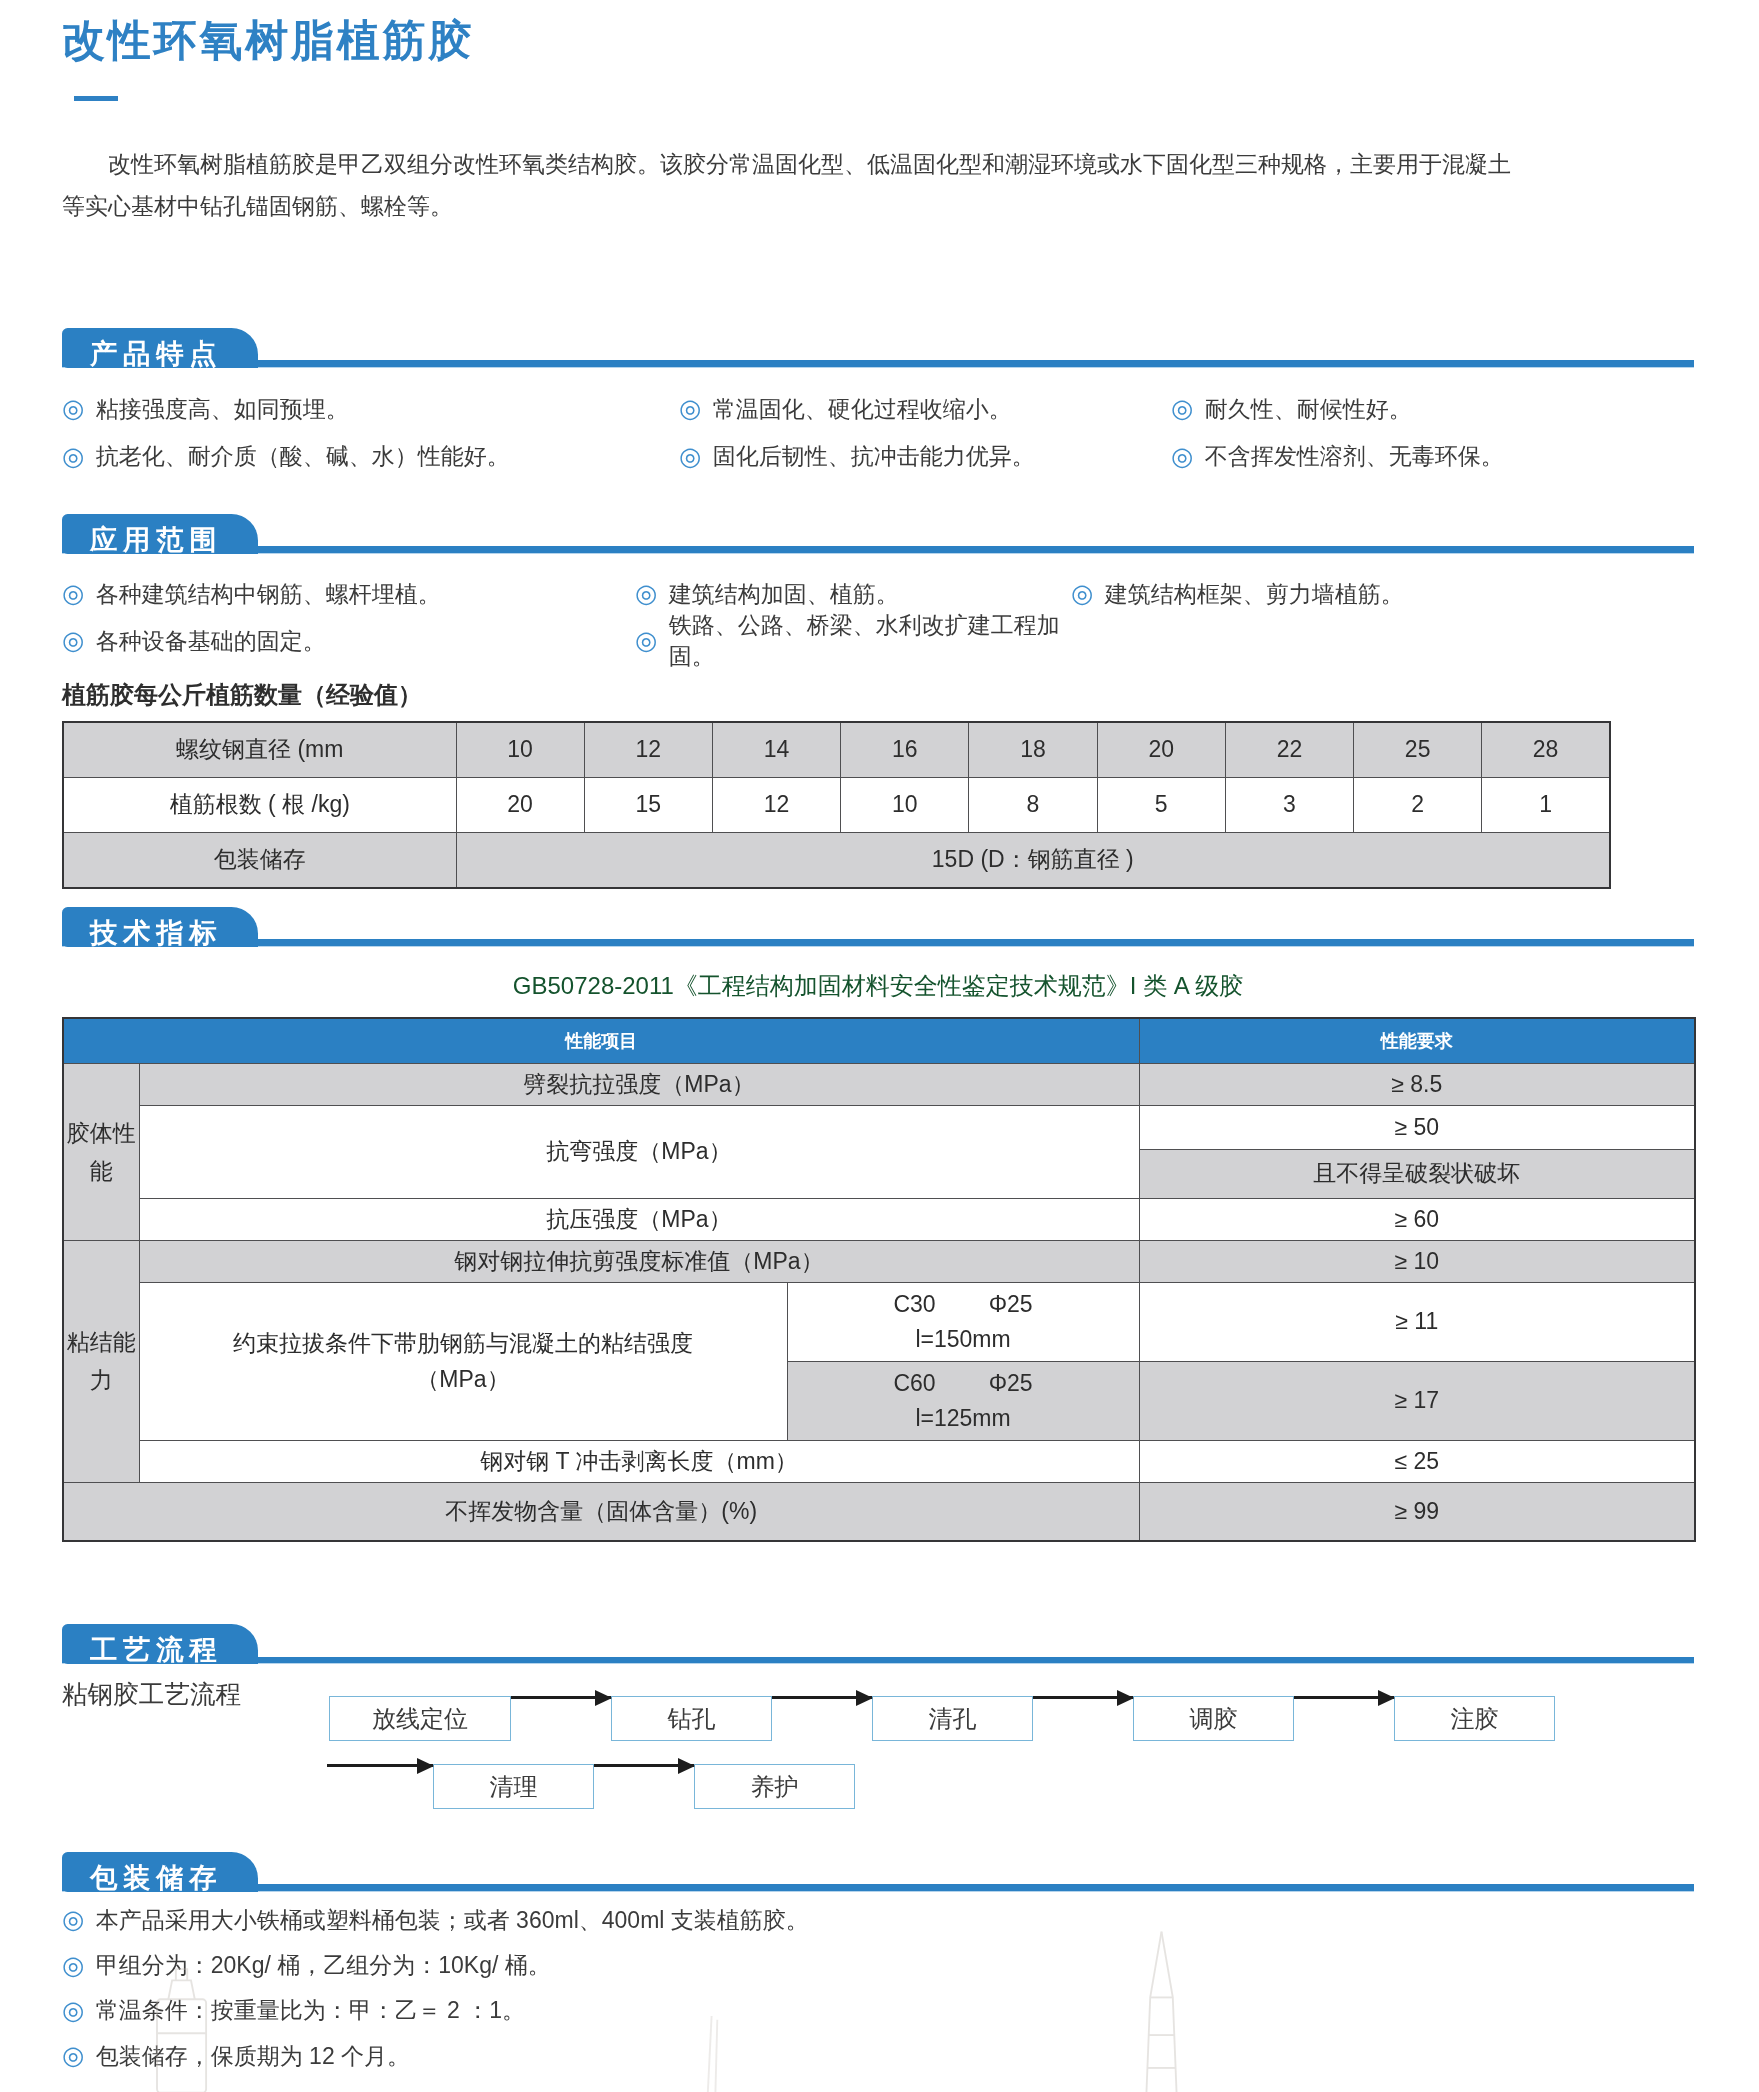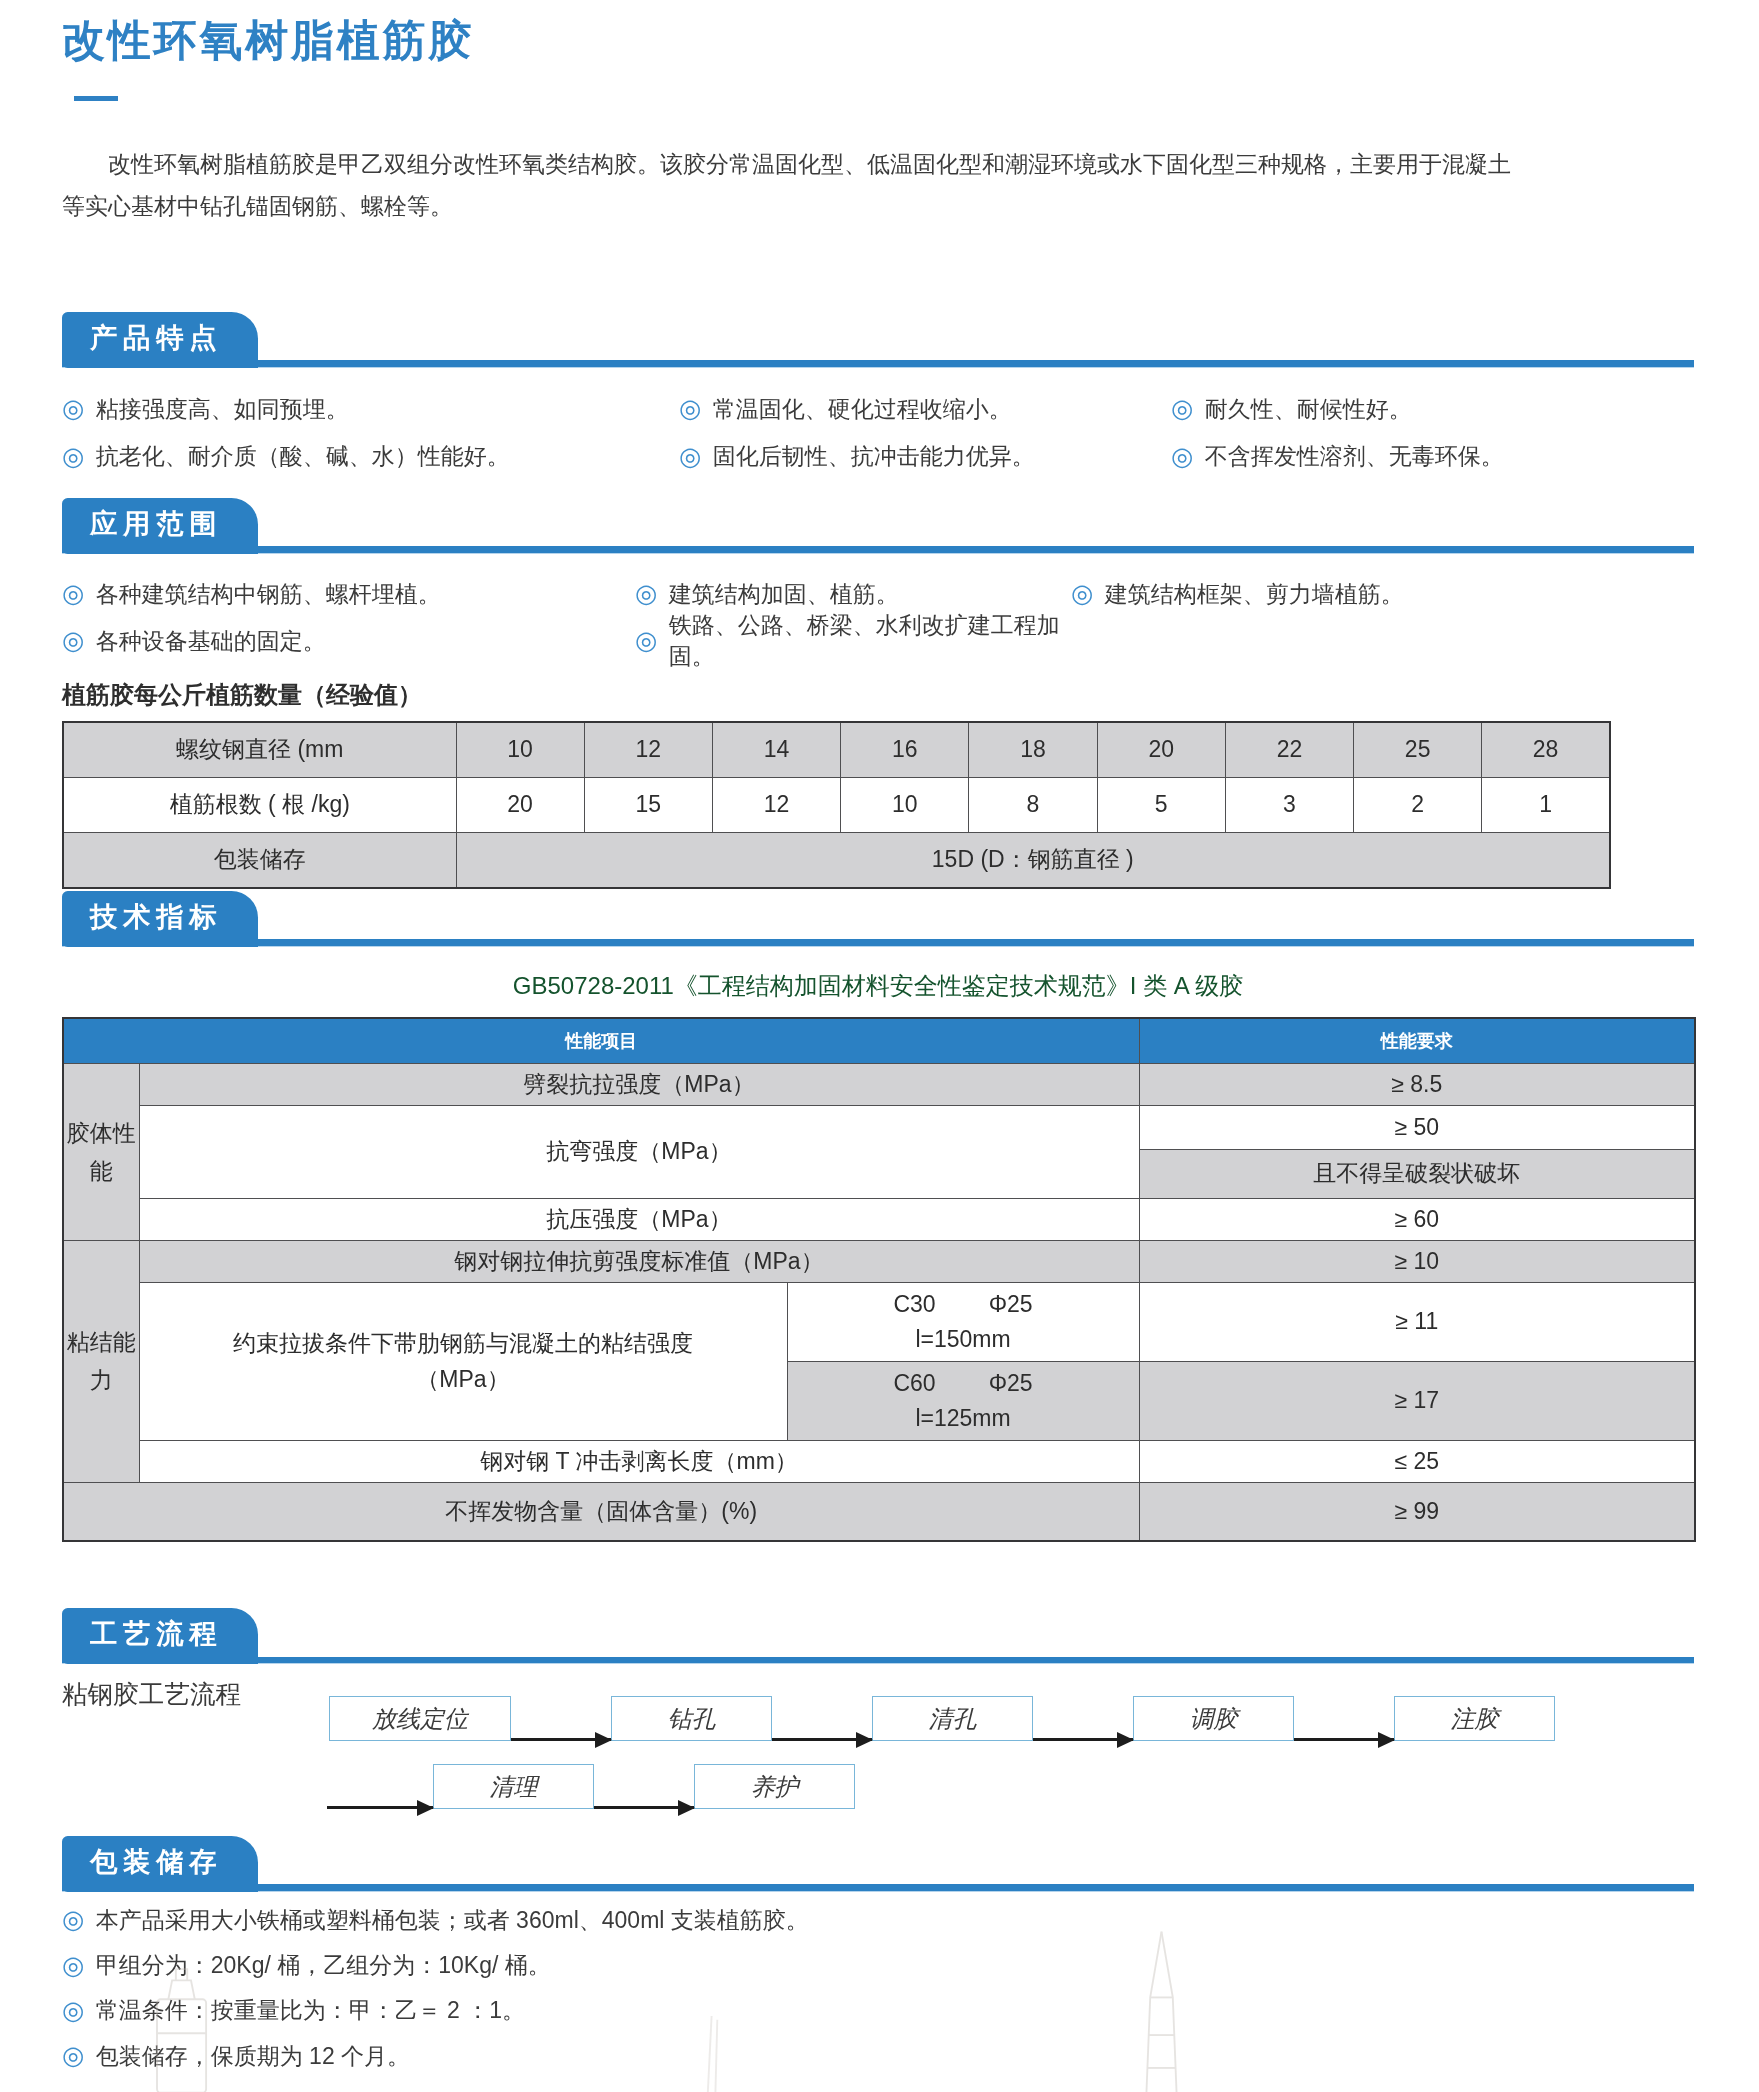--- a/index.html
+++ b/index.html
@@ -11,21 +11,21 @@
 
   .page-title{font-size:43px;font-weight:bold;color:#2e81c4;margin:0;letter-spacing:2.8px;line-height:47px;}
   .title-dash{width:44px;height:4.7px;background:#2e81c4;margin:32px 0 0 12.3px;}
 
   .intro{margin-top:42px;font-size:23px;line-height:42px;color:#3b3b3b;}
   .intro .line1{text-indent:2em;}
 
   
   .sec{position:relative;height:56px;}
   .sec-line{position:absolute;left:0;right:0;bottom:0;height:6.6px;background:#2b80c3;border-bottom:1.9px solid #b5d4ec;}
-  .sec-badge{position:absolute;left:0;bottom:0;height:56px;line-height:51px;background:#2b80c3;color:#ffffff;
+  .sec-badge{position:absolute;left:0;bottom:0;height:40px;line-height:51px;background:#2b80c3;color:#ffffff;
     font-size:27.4px;font-weight:bold;letter-spacing:5.7px;padding:0 36px 0 28px;border-radius:5.7px 26.5px 0 5.7px;}
 
   .sec-features{margin-top:85px;}
   .sec-apps{margin-top:24.6px;}
   .sec-tech{margin-top:1.9px;}
   .sec-process{margin-top:66px;}
   .sec-pack{margin-top:26.5px;}
 
   .bullet-grid{display:grid;row-gap:13.2px;margin-top:24.6px;}
   .grid-features{grid-template-columns:617px 492px 1fr;}
@@ -43,21 +43,21 @@
   table.tech{border-collapse:collapse;width:1632px;table-layout:fixed;margin-top:15px;border:2.8px solid #353537;}
   table.tech th{background:#2b80c3;color:#ffffff;font-weight:bold;font-size:18px;height:44px;border:1.9px solid #4f4f51;padding:0;margin-top:28px;}
   table.tech td{border:1.9px solid #4f4f51;text-align:center;font-size:23px;color:#2d2d2d;padding:0;}
   td.group-cell{padding:0 11.4px;line-height:38px;}
   .sub-line{line-height:35px;}
   .sub-gap{margin-left:53px;}
   .lbl-2line div{line-height:36px;}
 
   .process{position:relative;}
   .process-subtitle{position:absolute;left:0;top:13.2px;font-size:25.6px;color:#3a3a3a;}
-  .flow-row{display:flex;align-items:flex-end;font-style:italic;}
+  .flow-row{display:flex;align-items:flex-start;}
   .flow-row1{margin-left:267px;padding-top:32px;}
   .flow-row2{margin-left:265px;margin-top:23px;}
   .fbox{width:161px;height:45px;border:1.9px solid #79b6d9;background:#fff;display:flex;align-items:center;justify-content:center;
     font-size:24px;color:#3b3b3b;box-sizing:border-box;}
   .fbox-wide{width:182px;}
   .farrow{position:relative;width:100px;height:2.8px;background:#1d1d1d;}
   .farrow-lead{width:106px;}
   .farrow::after{content:"";position:absolute;right:-0.9px;top:50%;transform:translateY(-50%);
     width:0;height:0;border-left:17px solid #1d1d1d;border-top:8.5px solid transparent;border-bottom:8.5px solid transparent;}
 

